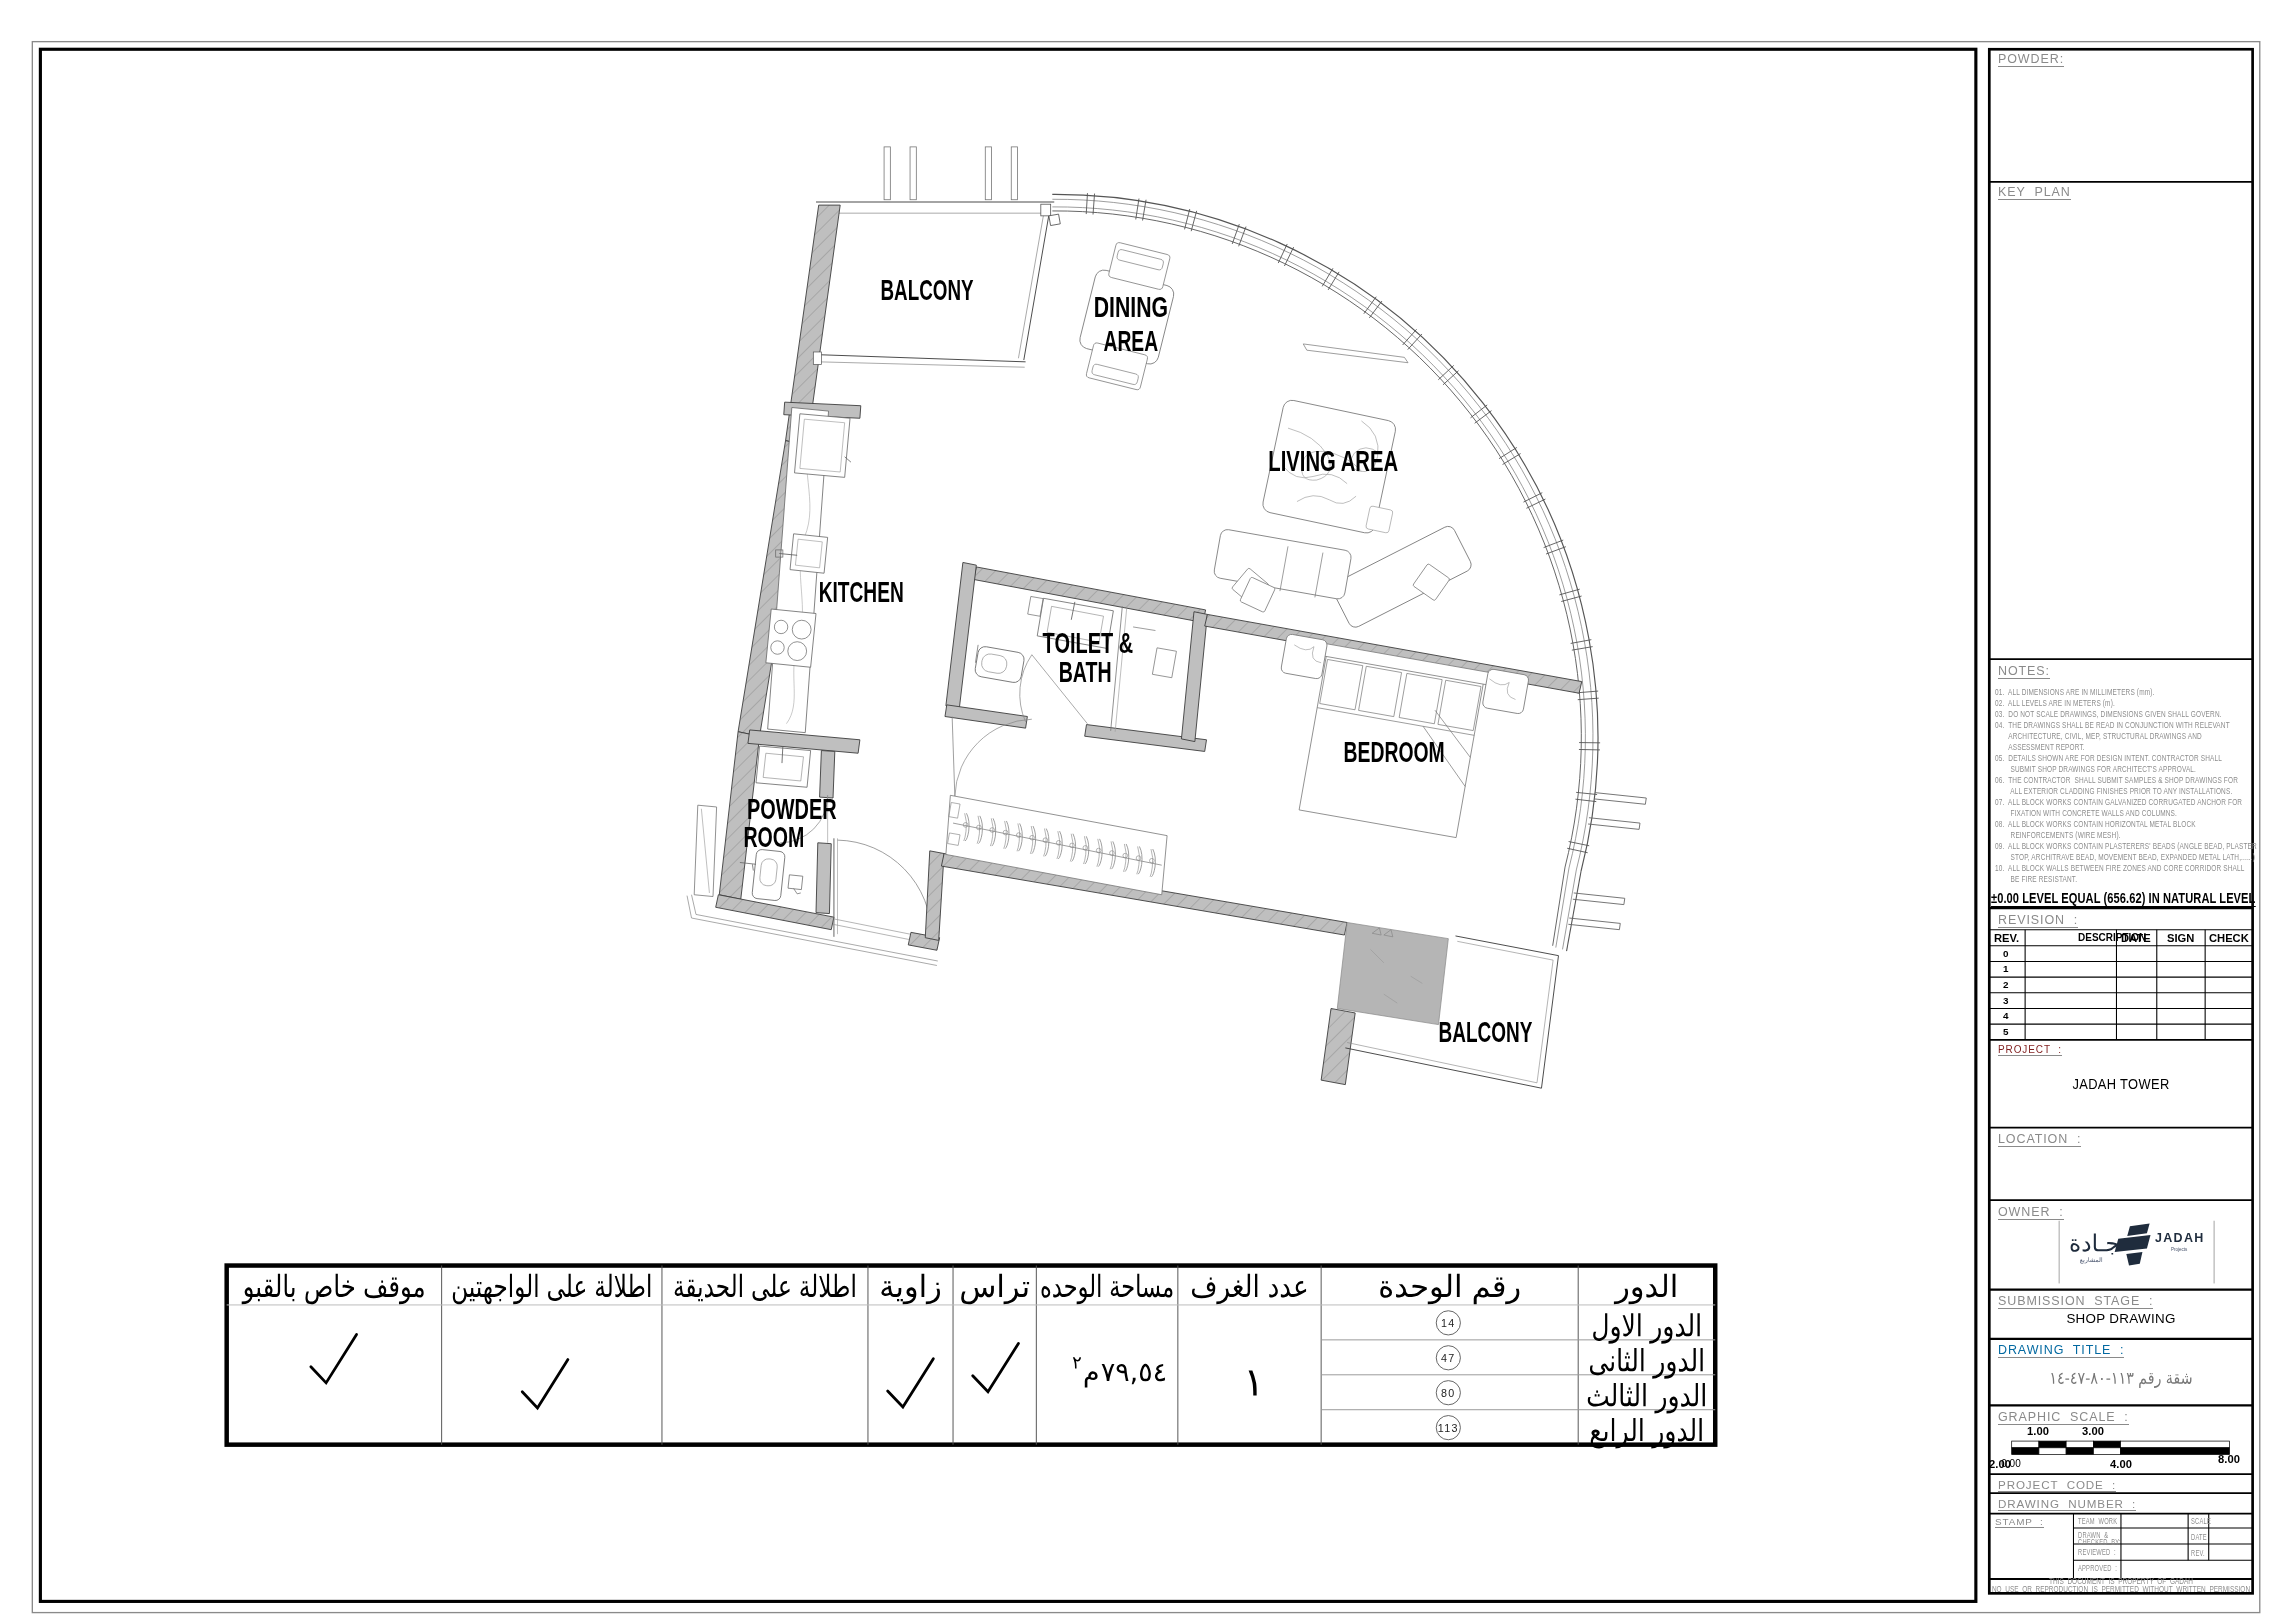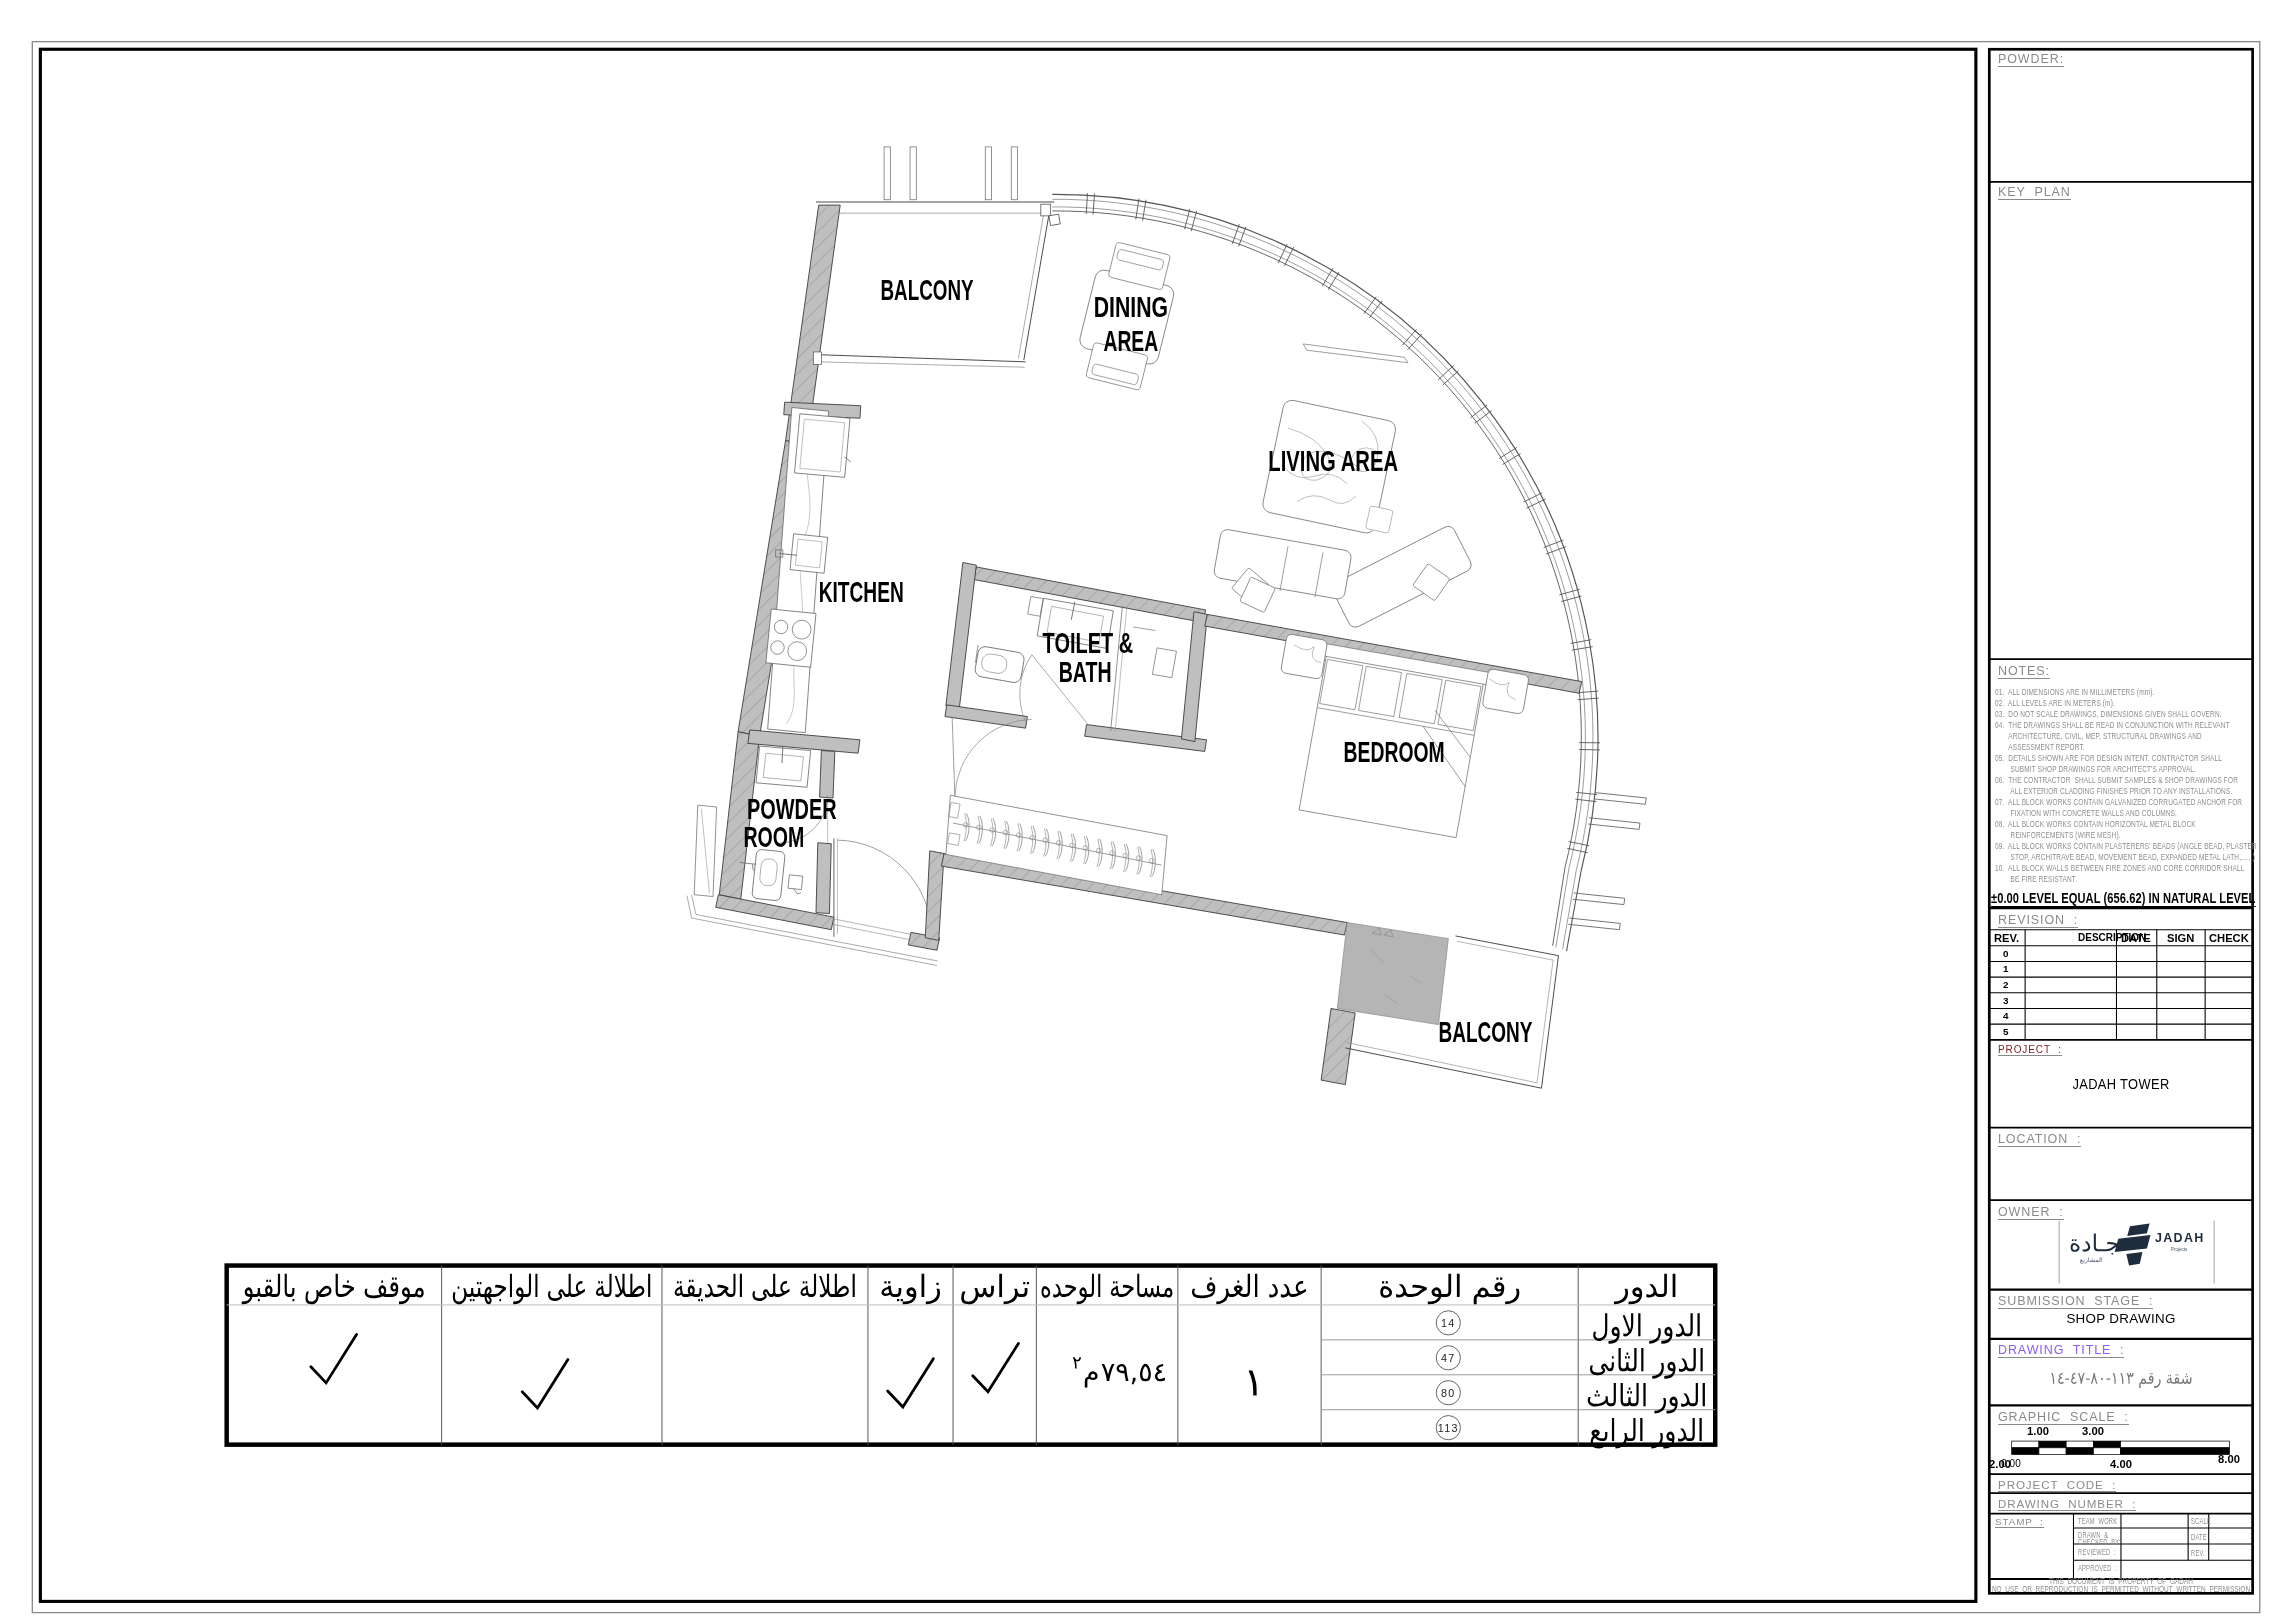--- a/index.html
+++ b/index.html
@@ -462,21 +462,21 @@
 <div style="position:absolute;left:1998px;top:1044px;font-size:10px;color:#7f1d1d;letter-spacing:0.9px;border-bottom:0.9px solid #8a8a8a;font-weight:normal;white-space:nowrap;">PROJECT&nbsp; :</div>
 
 <div style="position:absolute;left:2121px;top:1076px;transform:translateX(-50%) scaleX(0.87);font-size:14.8px;color:#000;letter-spacing:0.4px;white-space:nowrap;">JADAH TOWER</div>
 <div style="position:absolute;left:1998px;top:1132px;font-size:12.5px;color:#8a8a8a;letter-spacing:0.9px;border-bottom:0.9px solid #8a8a8a;font-weight:normal;white-space:nowrap;">LOCATION&nbsp; :</div>
 <div style="position:absolute;left:1998px;top:1205px;font-size:12.5px;color:#8a8a8a;letter-spacing:0.9px;border-bottom:0.9px solid #8a8a8a;font-weight:normal;white-space:nowrap;">OWNER&nbsp; :</div>
 <div style="position:absolute;left:2155px;top:1231px;font-size:12.5px;color:#1f2c3d;font-weight:bold;letter-spacing:1.3px;">JADAH</div>
 <div style="position:absolute;left:2171px;top:1247px;font-size:4.5px;color:#44506a;">Projects</div>
 <div style="position:absolute;left:1998px;top:1294px;font-size:12.5px;color:#8a8a8a;letter-spacing:0.9px;border-bottom:0.9px solid #8a8a8a;font-weight:normal;white-space:nowrap;">SUBMISSION&nbsp; STAGE&nbsp; :</div>
 
 <div style="position:absolute;left:2121px;top:1311px;transform:translateX(-50%);font-size:13.4px;color:#000;letter-spacing:0.3px;white-space:nowrap;">SHOP DRAWING</div>
-<div style="position:absolute;left:1998px;top:1343px;font-size:12.5px;color:#8b5cf6;letter-spacing:0.9px;border-bottom:0.9px solid #8a8a8a;font-weight:normal;white-space:nowrap;">DRAWING&nbsp; TITLE&nbsp; :</div>
+<div style="position:absolute;left:1998px;top:1343px;font-size:12.5px;color:#0369a1;letter-spacing:0.9px;border-bottom:0.9px solid #8a8a8a;font-weight:normal;white-space:nowrap;">DRAWING&nbsp; TITLE&nbsp; :</div>
 <div style="position:absolute;left:1998px;top:1410px;font-size:12.5px;color:#8a8a8a;letter-spacing:0.9px;border-bottom:0.9px solid #8a8a8a;font-weight:normal;white-space:nowrap;">GRAPHIC&nbsp; SCALE&nbsp; :</div>
 <div style="position:absolute;left:2038px;top:1425px;transform:translateX(-50%);font-size:11.2px;color:#000;font-weight:bold;">1.00</div>
 <div style="position:absolute;left:2093px;top:1425px;transform:translateX(-50%);font-size:11.2px;color:#000;font-weight:bold;">3.00</div>
 <div style="position:absolute;left:2229px;top:1425px;transform:translateX(-50%);font-size:11.2px;color:#000;font-weight:bold;margin-top:28px;">8.00</div>
 <div style="position:absolute;left:2011px;top:1458px;transform:translateX(-50%);font-size:10px;color:#000;font-weight:normal;">0.00</div>
 <div style="position:absolute;left:2000px;top:1458px;transform:translateX(-50%);font-size:11.2px;color:#000;font-weight:bold;">2.00</div>
 <div style="position:absolute;left:2121px;top:1458px;transform:translateX(-50%);font-size:11.2px;color:#000;font-weight:bold;">4.00</div>
 <div style="position:absolute;left:1998px;top:1478px;font-size:11.6px;color:#8a8a8a;letter-spacing:0.9px;border-bottom:0.9px solid #8a8a8a;font-weight:normal;white-space:nowrap;">PROJECT&nbsp; CODE&nbsp; :</div>
 <div style="position:absolute;left:1998px;top:1497px;font-size:11.6px;color:#8a8a8a;letter-spacing:0.9px;border-bottom:0.9px solid #8a8a8a;font-weight:normal;white-space:nowrap;">DRAWING&nbsp; NUMBER&nbsp; :</div>
 <div style="position:absolute;left:1995px;top:1516px;font-size:9.9px;color:#8a8a8a;letter-spacing:0.9px;border-bottom:0.9px solid #8a8a8a;font-weight:normal;white-space:nowrap;">STAMP&nbsp; :</div>

